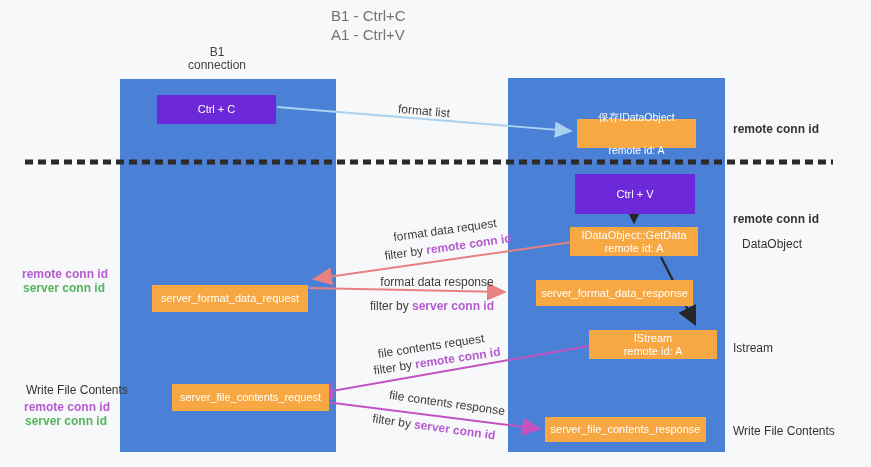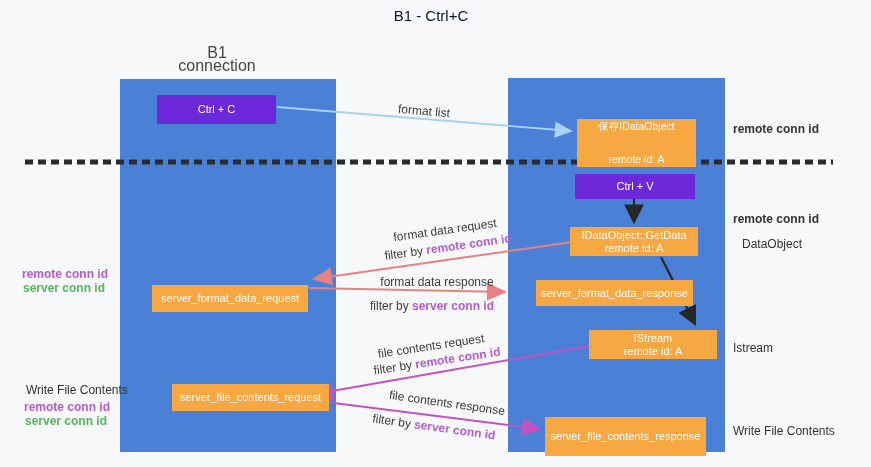--- a/index.html
+++ b/index.html
@@ -6,60 +6,61 @@
   .canvas{
     position:relative;width:871px;height:467px;overflow:hidden;
     background:#f7f8f9;
     font-family:"Liberation Sans",sans-serif;
     color:#333;
   }
   .lane{position:absolute;background:#4a81d6;}
   .lane-left{left:120px;top:79px;width:216px;height:373px;}
   .lane-right{left:508px;top:78px;width:217px;height:374px;}
 
-  .title-block{position:absolute;left:331px;top:6px;width:200px;text-align:center;
-    font-size:15px;line-height:19px;color:#0f172a;}
+  .title-block{position:absolute;left:331px;top:6px;width:200px;
+    font-size:15px;line-height:19px;color:#737373;}
   .lane-header{position:absolute;width:120px;top:46px;text-align:center;
-    font-size:16px;line-height:13px;color:#444;}
+    font-size:12px;line-height:13px;color:#444;}
   .lane-header-left{left:157px;}
   .lane-header-right{left:558px;}
 
   svg.overlay{position:absolute;left:0;top:0;z-index:3;pointer-events:none;}
 
   .node{position:absolute;z-index:4;display:flex;flex-direction:column;
     align-items:center;justify-content:center;color:#fff;font-size:11px;
     line-height:13px;text-align:center;white-space:nowrap;}
   .node-green{background:#6d28d9;}
   .node-orange{background:#f7a843;}
 
   .n-ctrlc{left:157px;top:95px;width:119px;height:29px;}
-  .n-saved{left:577px;top:119px;width:119px;height:48px;font-size:10.5px;gap:20px;}
-  .n-ctrlv{left:575px;top:174px;width:120px;height:25px;text-align:center;}
+  .n-saved{left:577px;top:119px;width:119px;height:29px;font-size:10.5px;gap:20px;}
+  .n-ctrlv{left:575px;top:174px;width:120px;height:40px;text-align:center;}
   .n-getdata{left:570px;top:227px;width:128px;height:29px;}
   .n-fmtreq{left:152px;top:285px;width:156px;height:27px;}
   .n-fmtresp{left:536px;top:280px;width:157px;height:26px;}
   .n-istream{left:589px;top:330px;width:128px;height:29px;}
   .n-filereq{left:151px;top:384px;width:157px;height:27px;margin-left:21px;}
-  .n-fileresp{left:545px;top:417px;width:161px;height:39px;}
+  .n-fileresp{left:545px;top:417px;width:161px;height:25px;}
 
   .edge-label{position:absolute;z-index:5;font-size:12px;color:#3c3c3c;
     white-space:nowrap;transform-origin:center;}
   .magenta{color:#b55bd0;font-weight:bold;}
   .greentx{color:#55b55b;font-weight:bold;}
 
   .annot{position:absolute;z-index:5;font-size:12px;white-space:nowrap;color:#333;}
   .annot-stack{text-align:center;line-height:14px;}
 </style>
 </head>
 <body>
 
 <div class="canvas">
 
   <div class="title-block">
     <div>B1 - Ctrl+C</div>
+    <div>A1 - Ctrl+V</div>
   </div>
 
   <div class="lane-header lane-header-left">
     <div>B1</div>
     <div>connection</div>
   </div>
 
   <div class="lane lane-left"></div>
   <div class="lane lane-right"></div>
 

